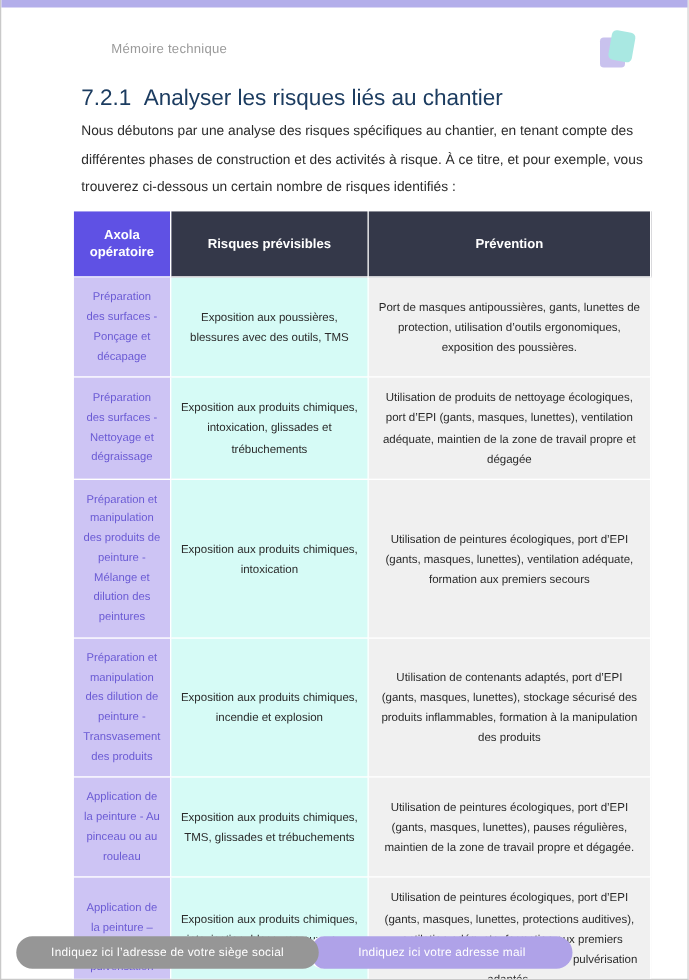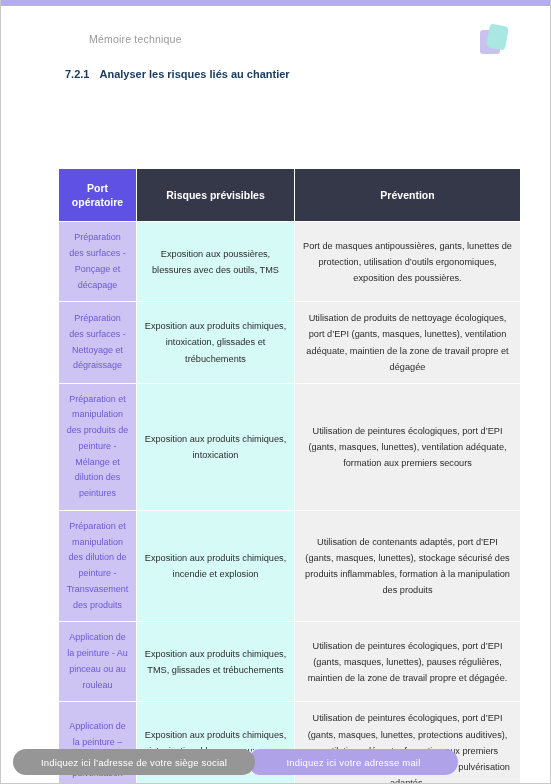--- a/index.html
+++ b/index.html
@@ -83,22 +83,22 @@
     font-weight: bold;
     color: #7a6fcf;
     letter-spacing: .3px;
   }
 
   
   .section-heading {
     position: absolute;
     left: 64px;
     top: 68px;
-    font-size: 11px;
-    font-weight: bold;
+    font-size: 18px;
+    font-weight: normal;
     color: #1c3c60;
   }
   .section-heading .num { margin-right: 10px; }
 
   
   .intro {
     position: absolute;
     left: 64px;
     top: 94px;
     width: 456px;
@@ -212,30 +212,31 @@
         <span class="logo-sq-back"></span>
         <span class="logo-sq-front"></span>
       </span>
     </div>
   </div>
 
   <div class="section-heading">
     <span class="num">7.2.1</span><span>Analyser les risques liés au chantier</span>
   </div>
 
+  <p class="intro">Nous débutons par une analyse des risques spécifiques au chantier, en tenant compte des différentes phases de construction et des activités à risque. À ce titre, et pour exemple, vous trouverez ci-dessous un certain nombre de risques identifiés :</p>
 
   <table class="risk-table">
     <colgroup>
       <col class="c1">
         <col class="c2">
         <col class="c3">
     </colgroup>
     <thead>
       <tr>
-        <th class="th-mode">Port opératoire</th>
+        <th class="th-mode">Axola opératoire</th>
         <th class="th-risques">Risques prévisibles</th>
         <th class="th-prevention">Prévention</th>
       </tr>
     </thead>
     <tbody>
       <tr>
         <td class="col-mode">Préparation des surfaces - Ponçage et décapage</td>
         <td class="col-risque">Exposition aux poussières, blessures avec des outils, TMS</td>
         <td class="col-prev">Port de masques antipoussières, gants, lunettes de protection, utilisation d’outils ergonomiques, exposition des poussières.</td>
       </tr>

